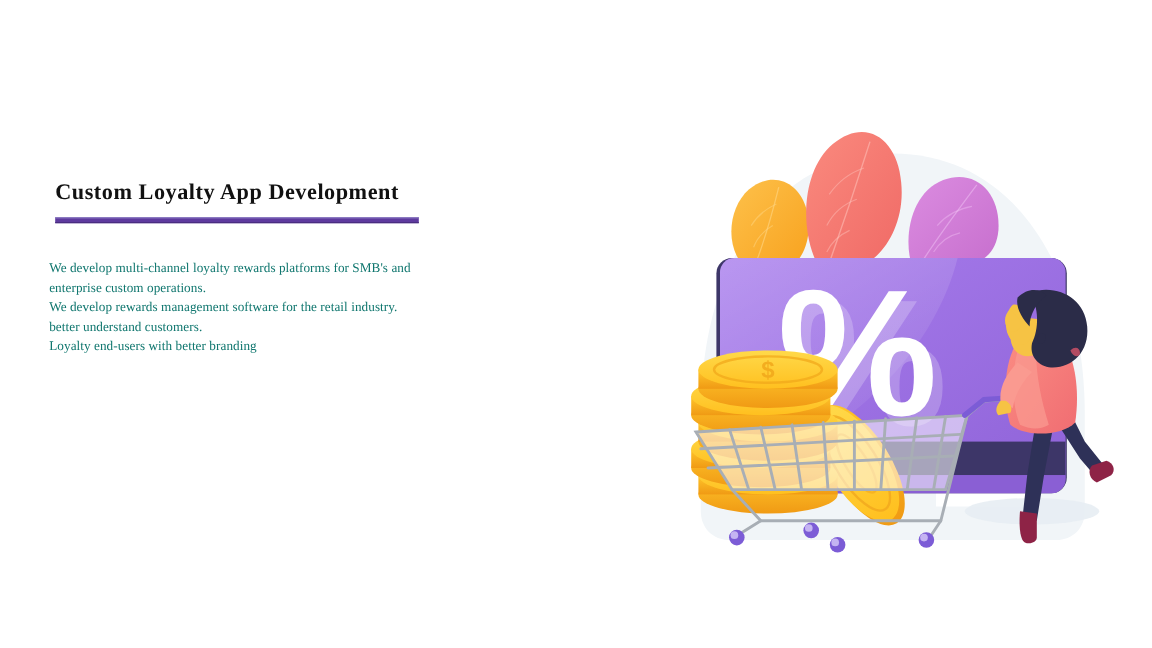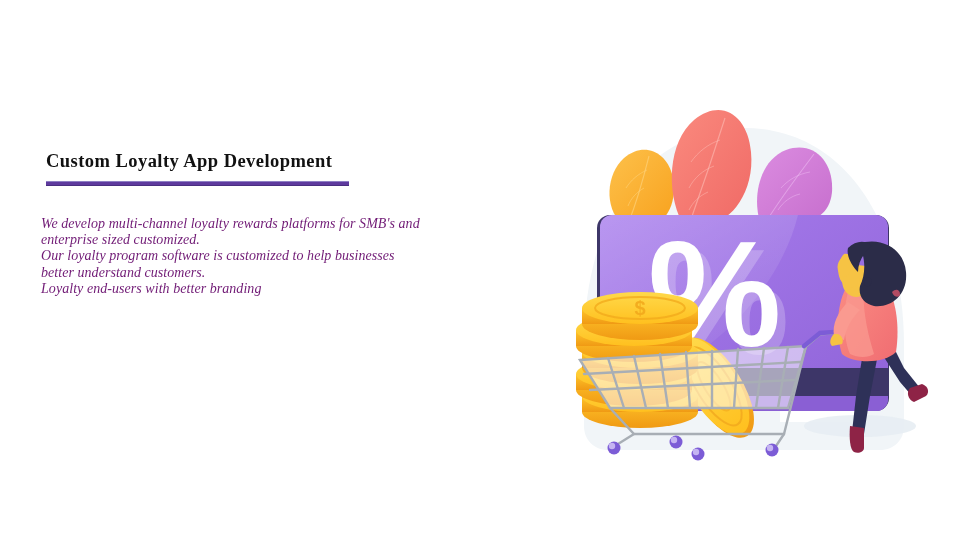--- a/index.html
+++ b/index.html
@@ -54,26 +54,25 @@
 
   #body-block {
     position: absolute;
     left: -5px;
     top: 66px;
     width: 420px;
   }
 
   .body-line {
     font-family: "Liberation Serif", serif;
-    font-size: 14px;
+    font-size: 11px;
     line-height: 16.2px;
-    color: #701a75;
+    color: #0f766e;
     white-space: nowrap;
     letter-spacing: 0.05px;
-    font-style: italic;
   }
 
   
   #illustration {
     position: absolute;
     left: 548px;
     top: 96px;
     width: 392px;
     height: 372px;
   }
@@ -85,22 +84,22 @@
 <div id="slide">
 
   <div id="text-col">
 
     <h1 id="slide-title">Custom Loyalty App Development</h1>
 
     <div id="title-rule"></div>
 
     <div id="body-block">
       <div class="body-line">We develop multi-channel loyalty rewards platforms for SMB's and</div>
-      <div class="body-line">enterprise sized customized.</div>
-      <div class="body-line">Our loyalty program software is customized  to help businesses</div>
+      <div class="body-line">enterprise custom operations.</div>
+      <div class="body-line">We develop rewards management software for the retail industry.</div>
       <div class="body-line">better understand customers.</div>
       <div class="body-line">Loyalty end-users with better branding</div>
     </div>
   </div>
 
   <div id="illustration">
     <svg width="392" height="372" viewBox="0 0 392 372" xmlns="http://www.w3.org/2000/svg">
 
       <defs>
         <linearGradient id="gCard" x1="0" y1="0" x2="1" y2="1">

